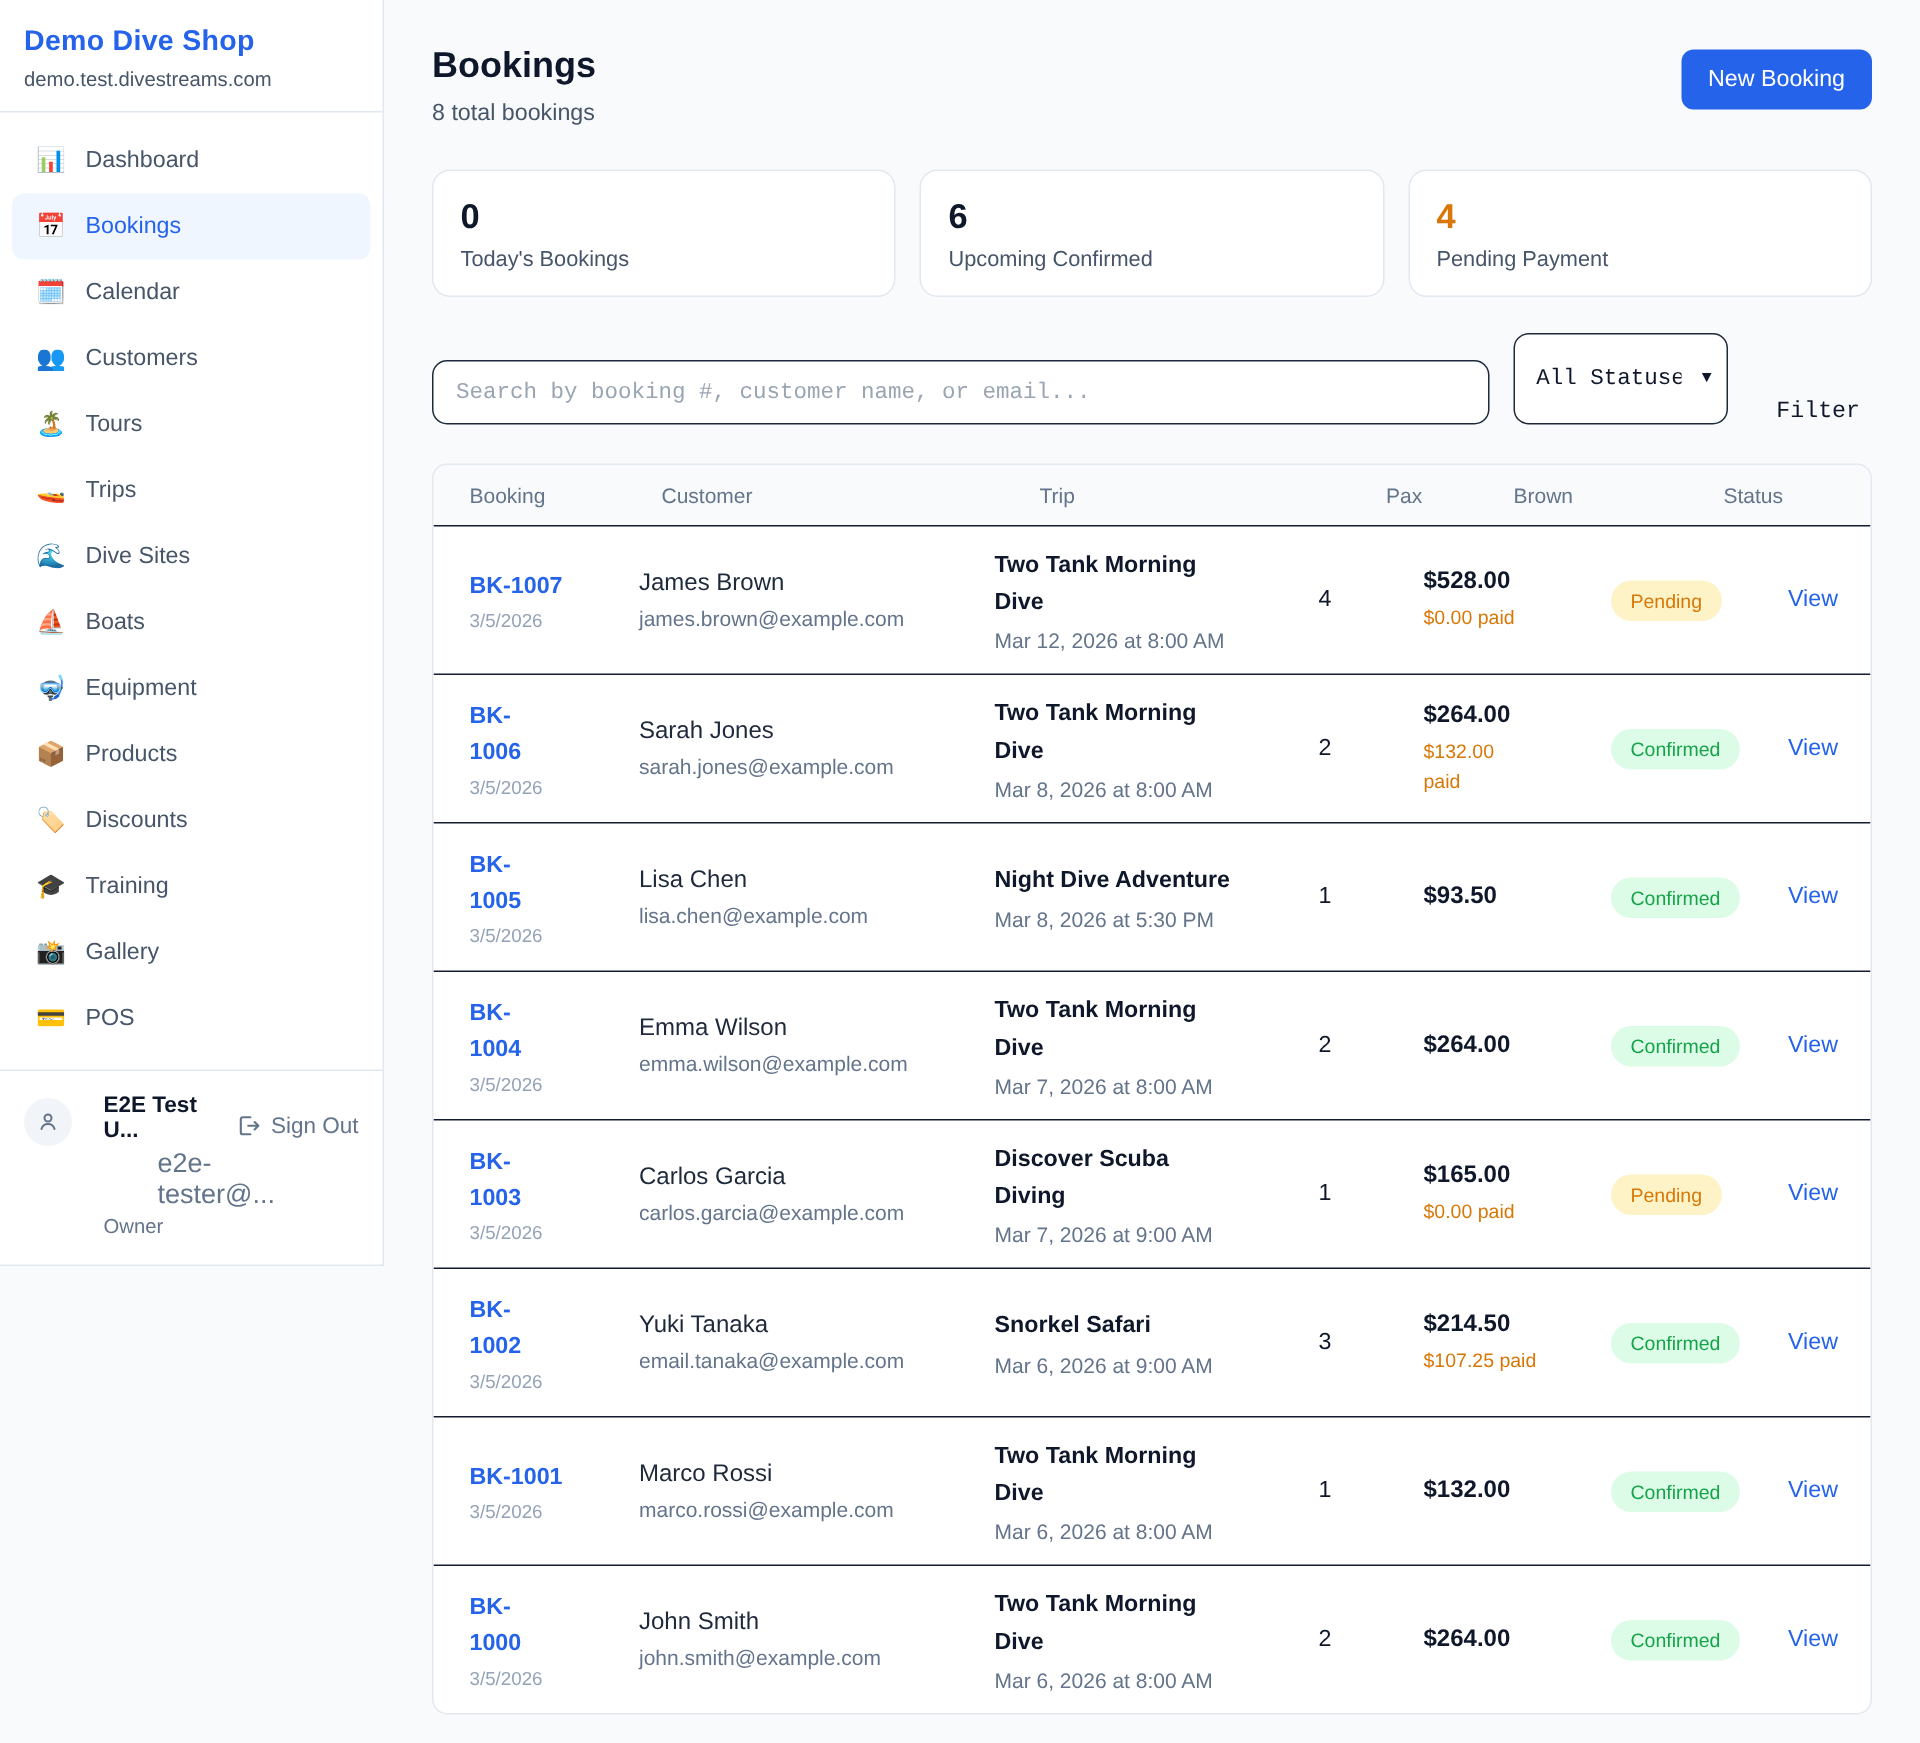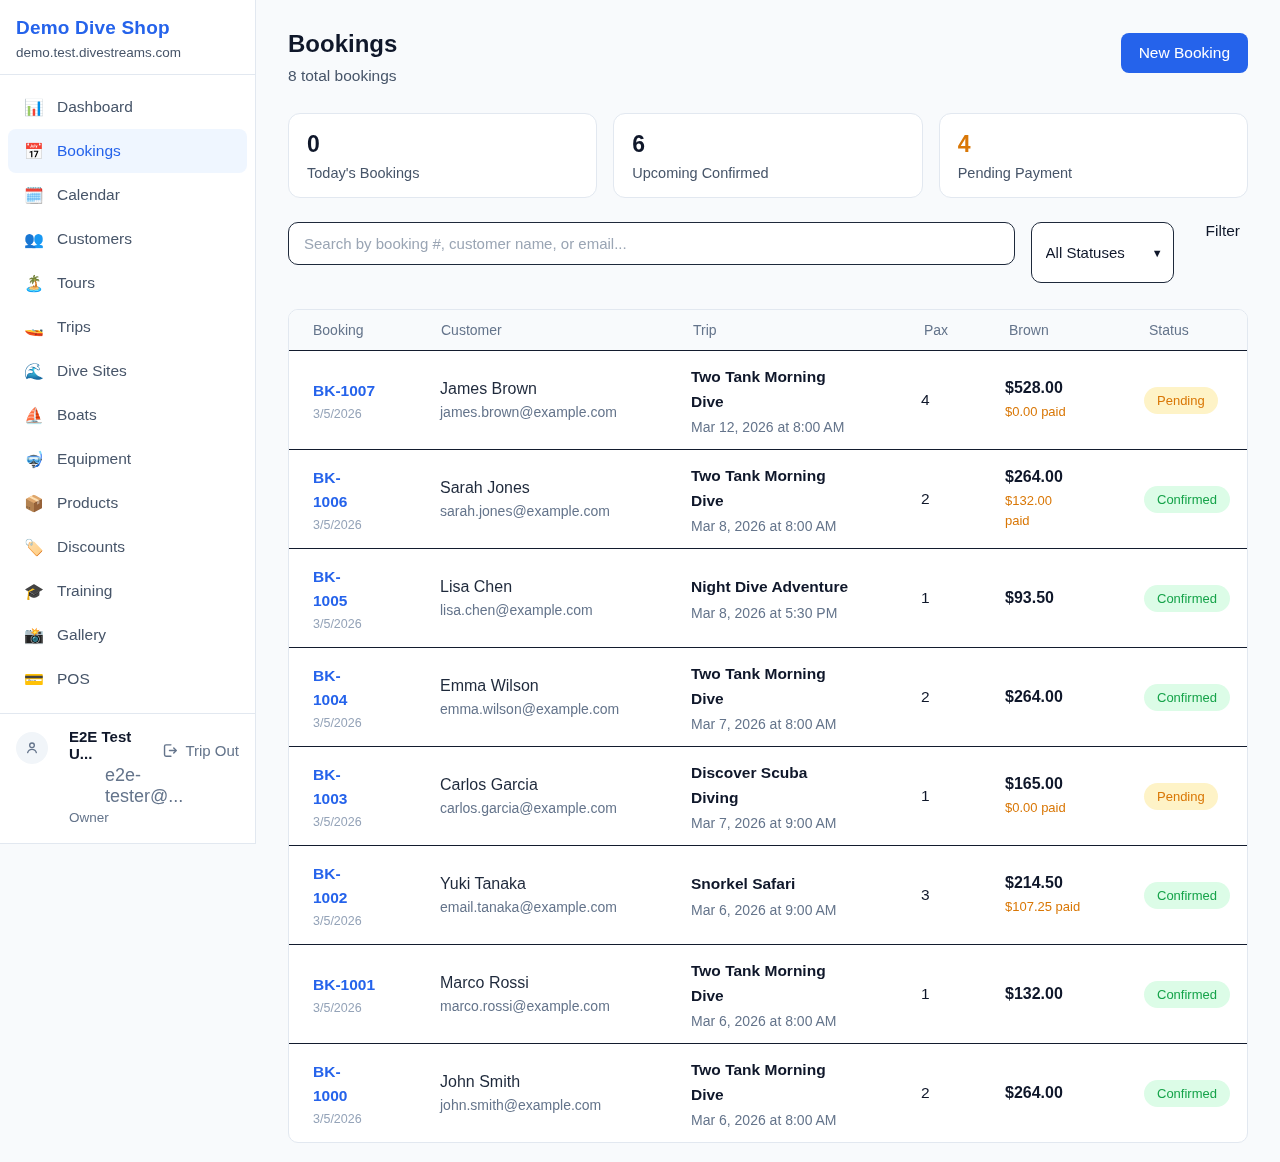--- a/index.html
+++ b/index.html
@@ -46,41 +46,41 @@
     font-size:15.5px;font-weight:500;padding:11px 18px;cursor:pointer;
     font-family:inherit;margin-top:3px;}
 
   .stats{display:grid;grid-template-columns:1fr 1fr 1fr;gap:16px;margin-top:28px;}
   .stat-card{background:#fff;border:1px solid var(--border);border-radius:12px;
     padding:17px 18px;height:85px;}
   .stat-value{font-size:23px;font-weight:700;color:var(--dark);}
   .stat-value.orange{color:var(--orange);}
   .stat-label{font-size:14.5px;color:var(--slate);margin-top:7px;}
 
-  .toolbar{display:flex;align-items:flex-start;gap:16px;margin-top:24px;}
+  .toolbar{display:flex;align-items:flex-end;gap:16px;margin-top:24px;font-family:Liberation Mono, monospace;}
   .search-input{flex:1;height:43px;border:1.5px solid #1e293b;border-radius:10px;
     padding:0 15px;font-size:15px;font-family:inherit;color:var(--dark);background:#fff;}
   .search-input::placeholder{color:#9aa5b4;}
   .select-wrap{position:relative;}
   .status-select{appearance:none;-webkit-appearance:none;height:61px;width:143px;
     border:1.5px solid #1e293b;border-radius:10px;background:#fff;
     font-size:15px;font-family:inherit;color:var(--dark);padding:0 30px 0 14px;cursor:pointer;}
   .select-chevron{position:absolute;right:11px;top:50%;transform:translateY(-52%);
     font-size:11px;color:var(--dark);pointer-events:none;}
   .filter-btn{background:none;border:none;font-size:15.5px;color:var(--dark);
     font-family:inherit;cursor:pointer;margin:0 8px 0 16px;}
 
   
   .table-card{background:#fff;border:1px solid var(--border);border-radius:10px;
     margin-top:26px;overflow:hidden;}
   .tgrid{display:grid;grid-template-columns:113px 237px 216px 70px 125px 118px 1fr;
     padding-left:24px;padding-right:16px;align-items:center;}
   .thead{height:40px;background:#f8fafc;gap:15px;}
   .thead .th{font-size:14px;color:var(--gray);font-weight:500;}
-  .trow{min-height:99px;border-top:1px solid var(--row-border);padding-top:14px;padding-bottom:14px;gap:14px;}
+  .trow{min-height:99px;border-top:1px solid var(--row-border);padding-top:14px;padding-bottom:14px;}
   .cell{padding-right:14px;}
   .bk-link{color:var(--accent);font-weight:600;font-size:15.5px;text-decoration:none;
     white-space:pre-line;line-height:1.55;display:inline-block;}
   .bk-date{font-size:12.5px;color:var(--light-gray);margin-top:4px;}
   .cust-name{font-size:16px;color:#1e293b;}
   .cust-email{font-size:14px;color:var(--gray);margin-top:6px;}
   .trip-name{font-size:15.5px;font-weight:600;color:var(--dark);white-space:pre-line;line-height:1.55;}
   .trip-date{font-size:14px;color:var(--gray);margin-top:5px;}
   .pax{font-size:15.5px;color:var(--dark);}
   .total-amt{font-size:16px;font-weight:700;color:var(--dark);}
@@ -181,21 +181,21 @@
       <div class="user-name">E2E Test U...</div>
       <div class="user-email">e2e-tester@...</div>
       <div class="user-role">Owner</div>
     </div>
     <button class="signout">
       <svg width="17" height="17" viewBox="0 0 24 24" fill="none" stroke="#64748b" stroke-width="2" stroke-linecap="round" stroke-linejoin="round">
         <path d="M14 4H7a2 2 0 0 0-2 2v12a2 2 0 0 0 2 2h7"></path>
           <path d="M12 12h9"></path>
           <path d="M18 8.5 21.5 12 18 15.5"></path>
       </svg>
-      <span>Trip Out</span>
+      <span>Sign Out</span>
     </button>
   </div>
 </aside>
 
 <main class="main">
   <div class="page-head">
     <div>
       <h1 class="page-title">Bookings</h1>
       <p class="page-sub">8 total bookings</p>
     </div>

